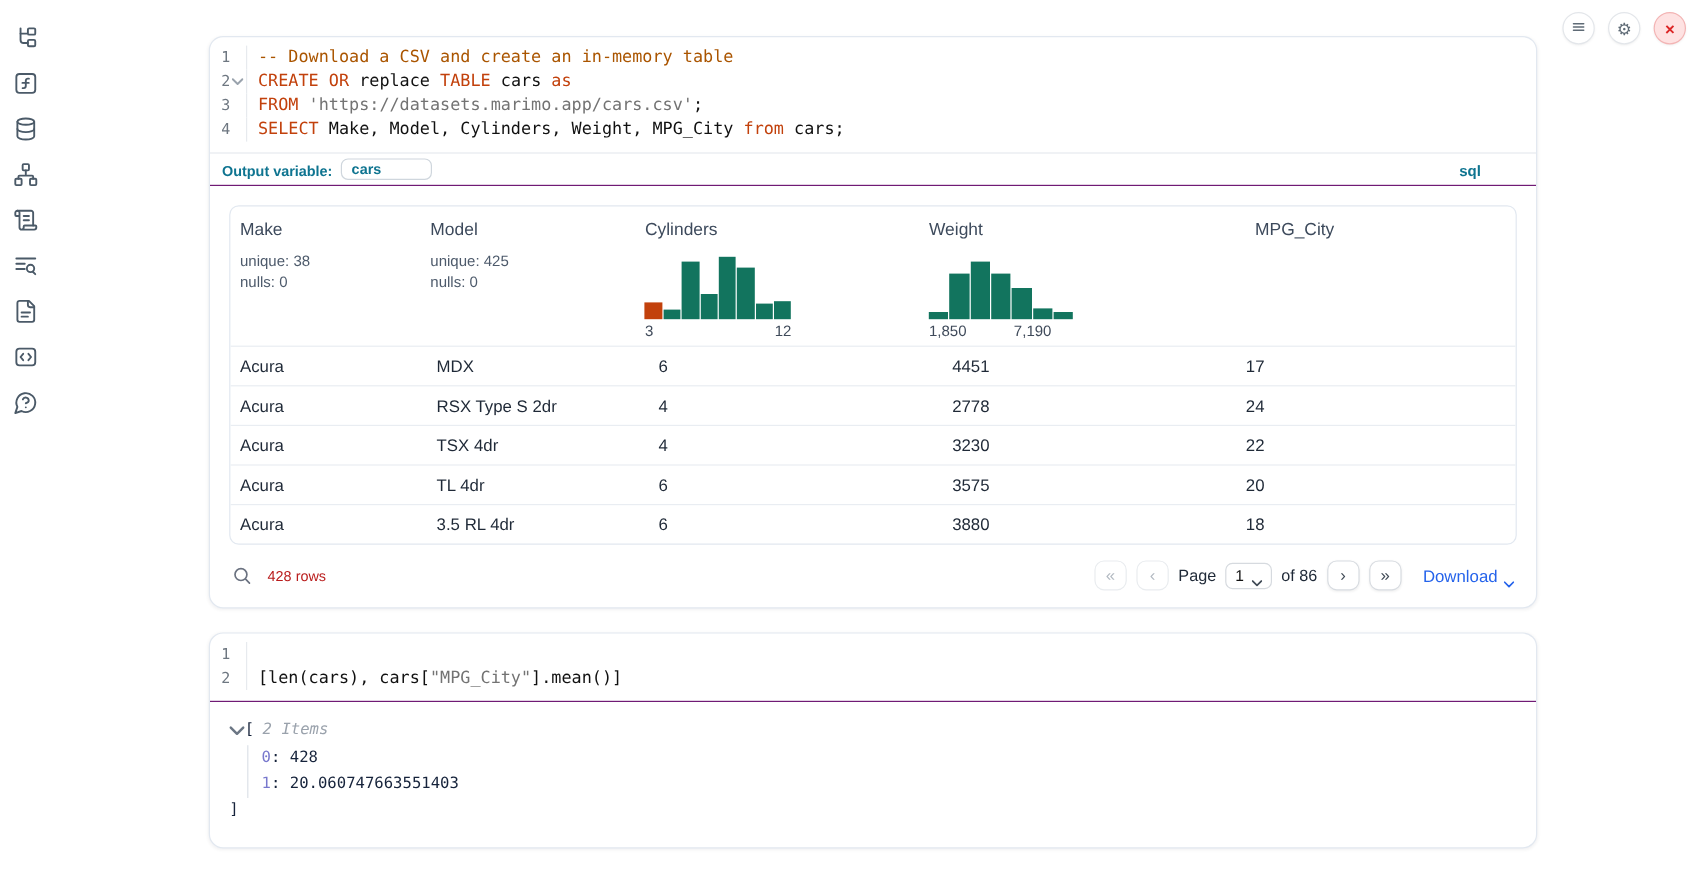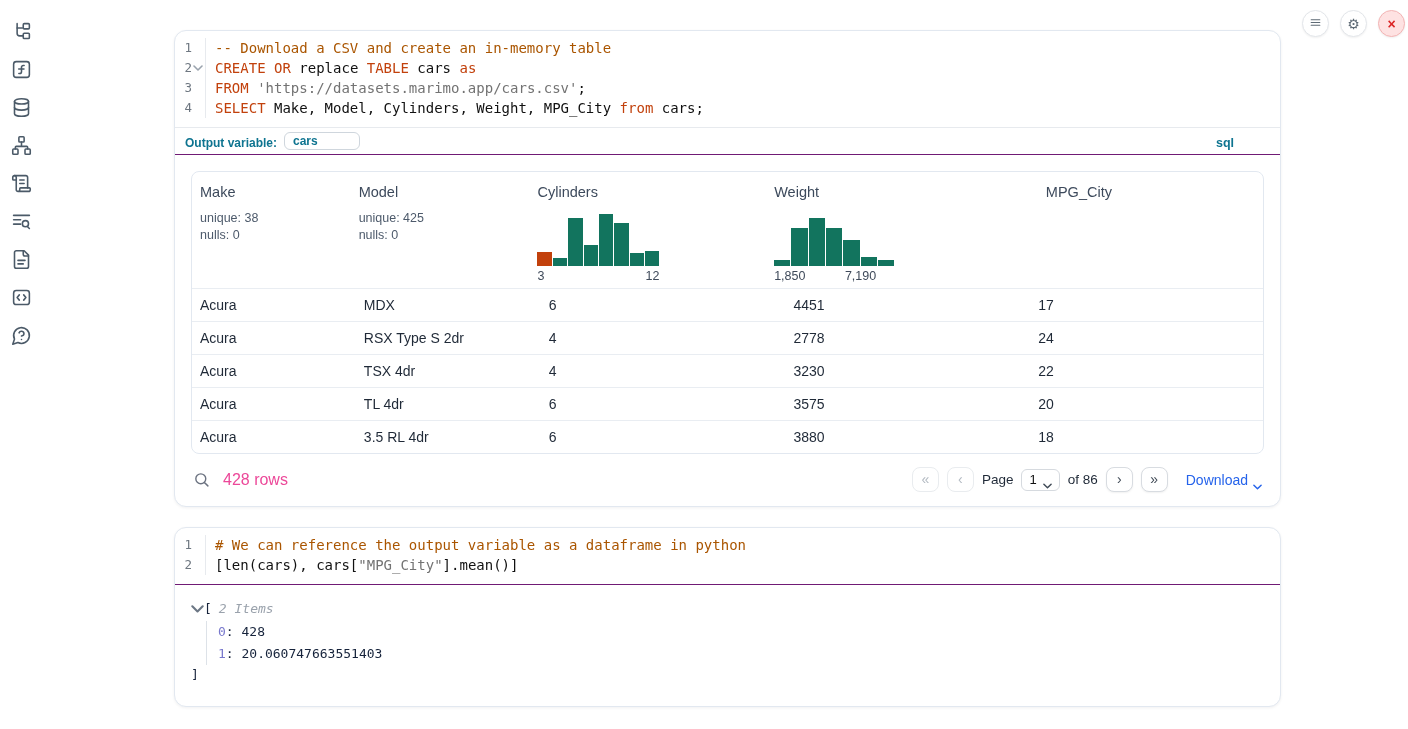--- a/index.html
+++ b/index.html
@@ -61,21 +61,21 @@
   .hist-bars { display:flex; align-items:flex-end; gap:1px; height:52px; }
   .hist-bar { flex:1 1 0; }
   .hist-labels { display:flex; justify-content:space-between; font-size:12.5px; color:#3f4a5a; margin-top:3px; }
   .tr { display:flex; border-top:1px solid #e9edf2; height:33px; align-items:center; }
   .td { padding:0 8px; font-size:14px; color:#1f2937; white-space:nowrap; overflow:hidden; }
 
   
   .tfooter { display:flex; align-items:center; margin-top:13px; padding:0 2px; }
   .s-icon { color:#6b7280; width:17px; height:17px; margin-right:13px; cursor:pointer; }
   .s-icon svg { width:17px; height:17px; display:block; }
-  .rowcount { font-size:16px; color:#ec4899; }
+  .rowcount { font-size:12px; color:#b91c1c; }
   .pager { margin-left:auto; display:flex; align-items:center; gap:8px; }
   .pgbtn { width:27px; height:25px; border-radius:8px; background:#fff; border:1px solid #d8dce1;
            box-shadow:0 1px 2px rgba(0,0,0,.06); color:#414b57; font-size:14px; line-height:1;
            display:flex; align-items:center; justify-content:center; cursor:pointer; padding:0 0 2px 0; }
   .pgbtn.disabled { border-color:#e9ecef; color:#b3bac2; box-shadow:none; }
   .pglabel { font-size:13.5px; color:#1f2937; }
   .pgselect { display:inline-flex; align-items:center; gap:6px; border:1px solid #d6dadf; border-radius:6px;
               height:22px; padding:0 7px; font-size:13px; color:#111; background:#fff; cursor:pointer; }
   .pgselect .chev { color:#414b57; }
   .download { margin-left:18px; display:inline-flex; align-items:center; gap:5px; font-size:14px;
@@ -342,21 +342,20 @@
       </div>
     </section>
 
     <section class="cell">
       <div class="code" id="py-code">
           <div class="code-line">
             <span class="gutter">
               <span class="lnum">1</span>
               <span class="foldslot"></span>
             </span>
-            <span class="ltext"><span class="tk-com"># We can reference the output variable as a dataframe in python</span></span>
           </div>
           <div class="code-line">
             <span class="gutter">
               <span class="lnum">2</span>
               <span class="foldslot"></span>
             </span>
             <span class="ltext"><span class="tk-txt">[len(cars), cars[</span><span class="tk-str">"MPG_City"</span><span class="tk-txt">].mean()]</span></span>
           </div>
         </div>
       <div class="cell-output pyout">

